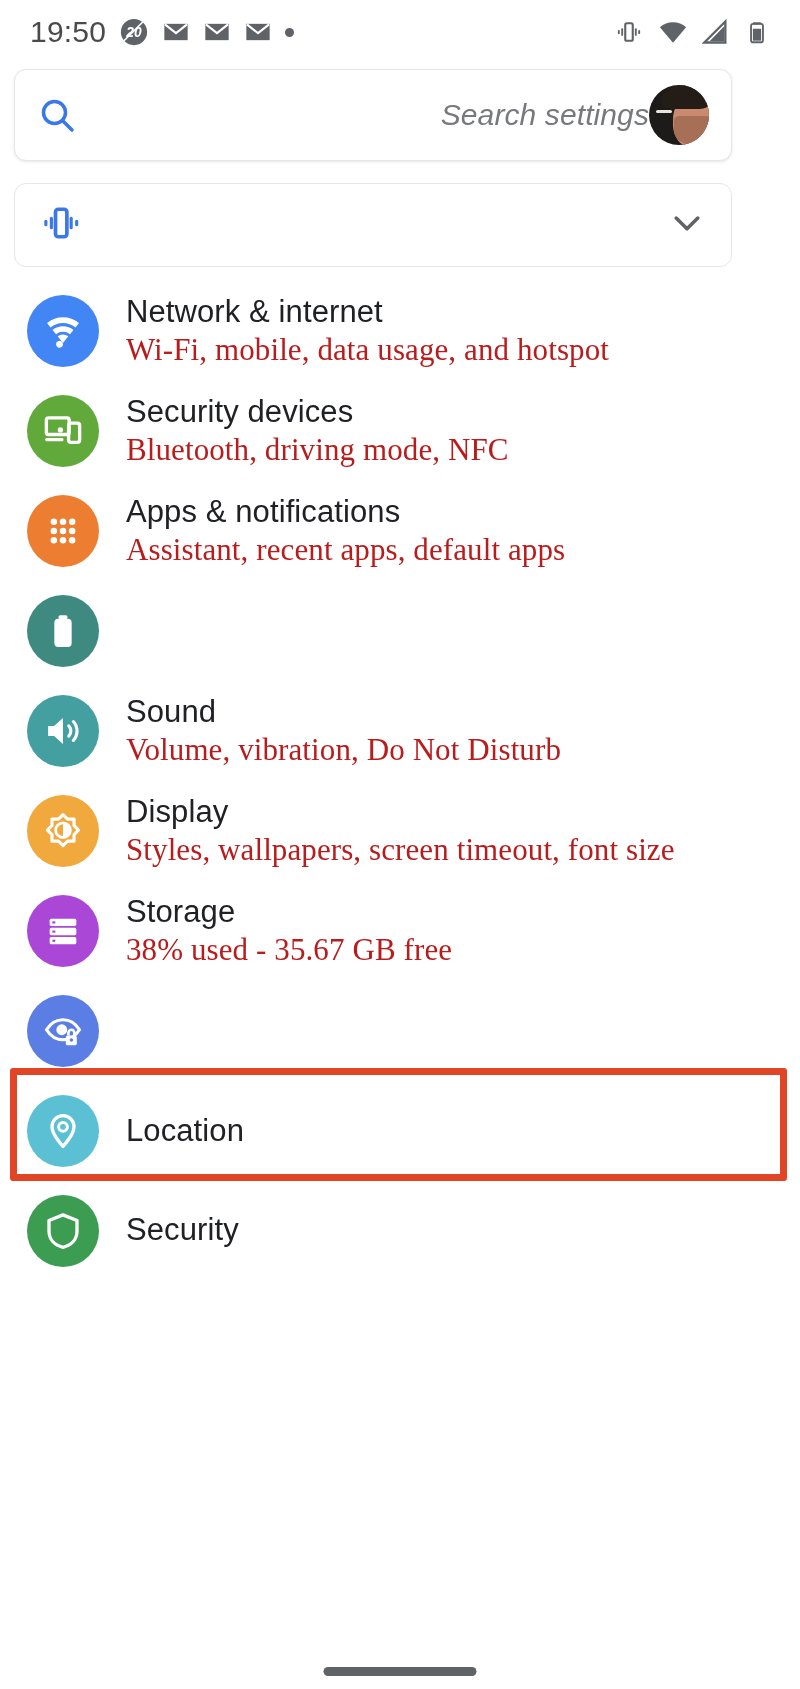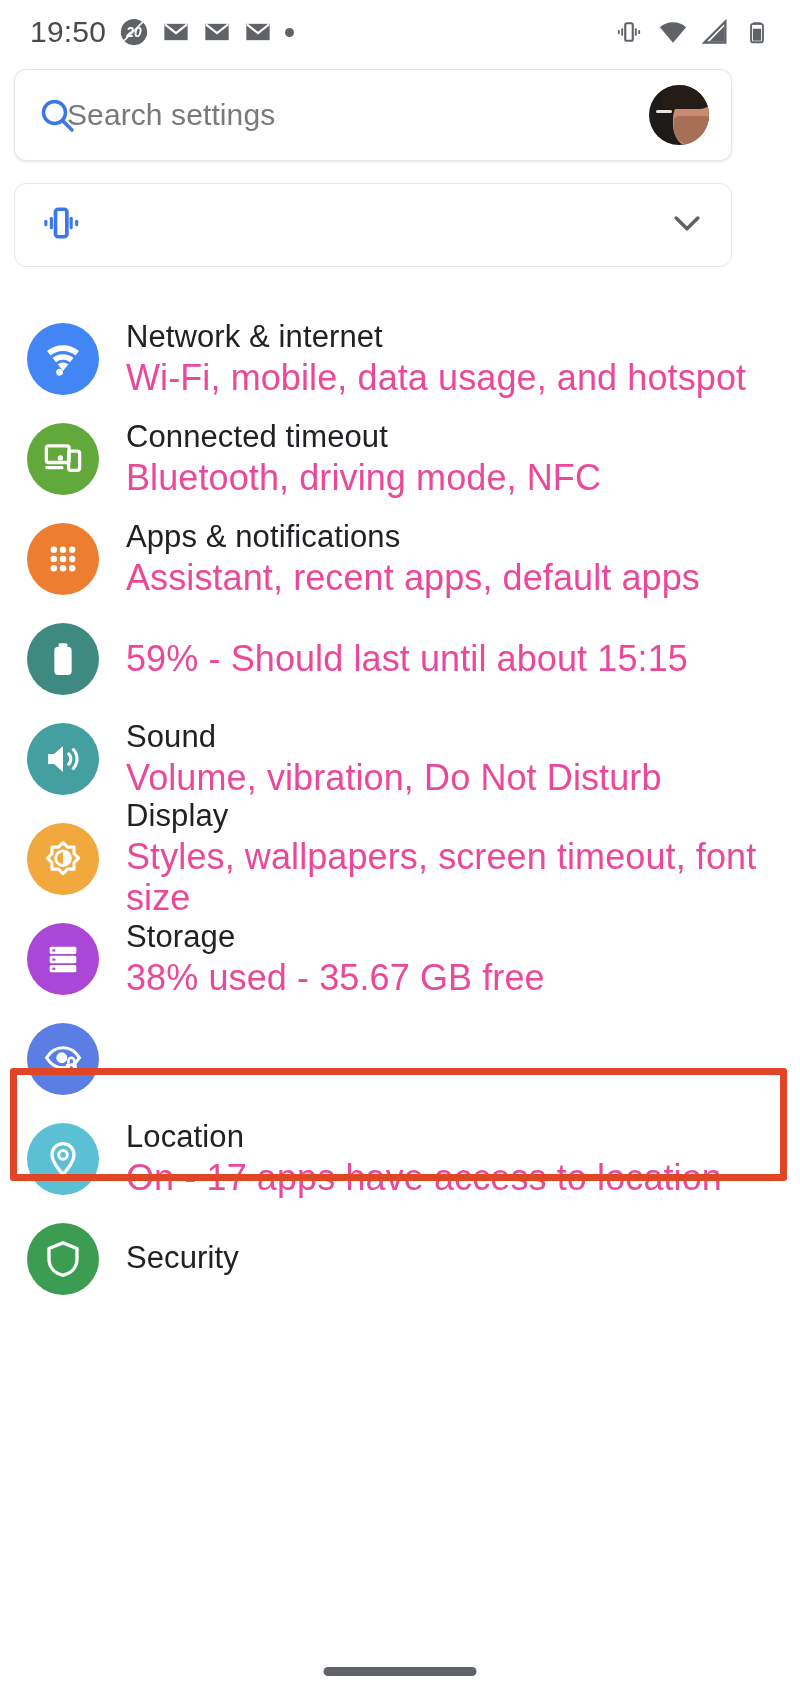--- a/index.html
+++ b/index.html
@@ -42,25 +42,26 @@
     background:#ffffff;
     border:1px solid #e4e6e8;
     border-radius:12px;
     box-shadow:0 1px 3px rgba(60,64,67,.13);
     display:flex; align-items:center;
     padding:0 22px;
   }
   .search-icon-wrap { flex:0 0 auto; display:flex; }
   .search-placeholder {
     flex:1 1 auto;
-    text-align:left;
+    text-align:right;
     font-size:30px;
     color:#77797c;
     margin-left:-10px;
     letter-spacing:0.1px;
+    font-style:italic;
   }
   .avatar {
     flex:0 0 auto;
     width:60px; height:60px;
     border-radius:50%;
     overflow:hidden;
     position:relative;
     background:#1c1b1a;
   }
   .avatar .face {
@@ -97,21 +98,21 @@
     border:1px solid #e4e6e8;
     border-radius:12px;
     display:flex; align-items:center;
     padding:0 24px;
   }
   .sugg-text { flex:1 1 auto; }
   .chev { flex:0 0 auto; }
 
   
   .list {
-    position:absolute; top:309px; left:0;
+    position:absolute; top:281px; left:0;
     width:800px;
   }
   .row {
     position:relative;
     height:100px;
     display:flex; align-items:center;
     padding-left:27px;
   }
   .row-icon {
     flex:0 0 auto;
@@ -125,24 +126,25 @@
     justify-content:center;
     gap:2px;
   }
   .row-title {
     font-size:31px;
     color:#202124;
     line-height:1.12;
     letter-spacing:0.1px;
   }
   .row-sub {
-    font-size:36px;
-    color:#ec4899;
+    font-size:31px;
+    color:#b91c1c;
     line-height:1.15;
     letter-spacing:0.1px;
+    font-family:Liberation Serif, serif;
   }
 
   
   .highlight-box {
     position:absolute;
     left:10px; top:1068px;
     width:777px; height:113px;
     border:7px solid #e04526;
     border-radius:3px;
     pointer-events:none;
@@ -286,21 +288,21 @@
     <div class="row">
       <span class="row-icon" style="background:#62a93b">
         <svg width="42" height="42" viewBox="0 0 24 24">
           <rect x="2.5" y="4.5" width="13" height="9.5" rx="1.2" fill="none" stroke="#ffffff" stroke-width="1.9"></rect>
           <rect x="1.8" y="16" width="10.5" height="1.9" rx=".9" fill="#ffffff"></rect>
           <rect x="15.2" y="7.5" width="6.3" height="11" rx="1.3" fill="none" stroke="#ffffff" stroke-width="1.9"></rect>
           <circle cx="10.5" cy="11.4" r="1.5" fill="#ffffff"></circle>
         </svg>
       </span>
       <span class="row-text">
-        <span class="row-title">Connected timeout</span>
+        <span class="row-title">Security devices</span>
         <span class="row-sub">Bluetooth, driving mode, NFC</span>
       </span>
     </div>
 
     <div class="row">
       <span class="row-icon" style="background:#ed7d31">
         <svg width="40" height="40" viewBox="0 0 24 24" fill="#ffffff">
           <circle cx="6.5" cy="6.5" r="1.95"></circle>
             <circle cx="12" cy="6.5" r="1.95"></circle>
             <circle cx="17.5" cy="6.5" r="1.95"></circle>
@@ -319,21 +321,20 @@
     </div>
 
     <div class="row">
       <span class="row-icon" style="background:#3f8a80">
         <svg width="40" height="40" viewBox="0 0 24 24" fill="#ffffff">
           <rect x="9.3" y="2.6" width="5.4" height="2.3" rx="1"></rect>
           <rect x="6.8" y="4.6" width="10.4" height="17" rx="2.4"></rect>
         </svg>
       </span>
       <span class="row-text">
-        <span class="row-sub">59% - Should last until about 15:15</span>
       </span>
     </div>
 
     <div class="row">
       <span class="row-icon" style="background:#44a0a0">
         <svg width="42" height="42" viewBox="0 0 24 24" fill="#ffffff">
           <path d="M3.5 9.2 h3.4 L12 4.6 v14.8 L6.9 14.8 H3.5 Z"></path>
           <path d="M15.3 9.1 a4.2 4.2 0 0 1 0 5.8" fill="none" stroke="#ffffff" stroke-width="1.8" stroke-linecap="round"></path>
           <path d="M17.9 6.6 a8 8 0 0 1 0 10.8" fill="none" stroke="#ffffff" stroke-width="1.8" stroke-linecap="round"></path>
         </svg>
@@ -393,21 +394,20 @@
     <div class="row">
       <span class="row-icon" style="background:#5cc0d4">
         <svg width="42" height="42" viewBox="0 0 24 24">
           <path d="M12 3.2 a6.3 6.3 0 0 1 6.3 6.3 c0 4.6 -6.3 11.3 -6.3 11.3
                    S5.7 14.1 5.7 9.5 A6.3 6.3 0 0 1 12 3.2 Z" fill="none" stroke="#ffffff" stroke-width="1.9" stroke-linejoin="round"></path>
           <circle cx="12" cy="9.6" r="2.5" fill="none" stroke="#ffffff" stroke-width="1.7"></circle>
         </svg>
       </span>
       <span class="row-text">
         <span class="row-title">Location</span>
-        <span class="row-sub">On - 17 apps have access to location</span>
       </span>
     </div>
 
     <div class="row clip-row">
       <span class="row-icon" style="background:#3c9d52">
         <svg width="42" height="42" viewBox="0 0 24 24">
           <path d="M12 2.8 L20 6 v6 c0 5 -3.4 8.2 -8 9.3 C7.4 20.2 4 17 4 12 V6 Z" fill="none" stroke="#ffffff" stroke-width="1.9" stroke-linejoin="round"></path>
         </svg>
       </span>
       <span class="row-text">

